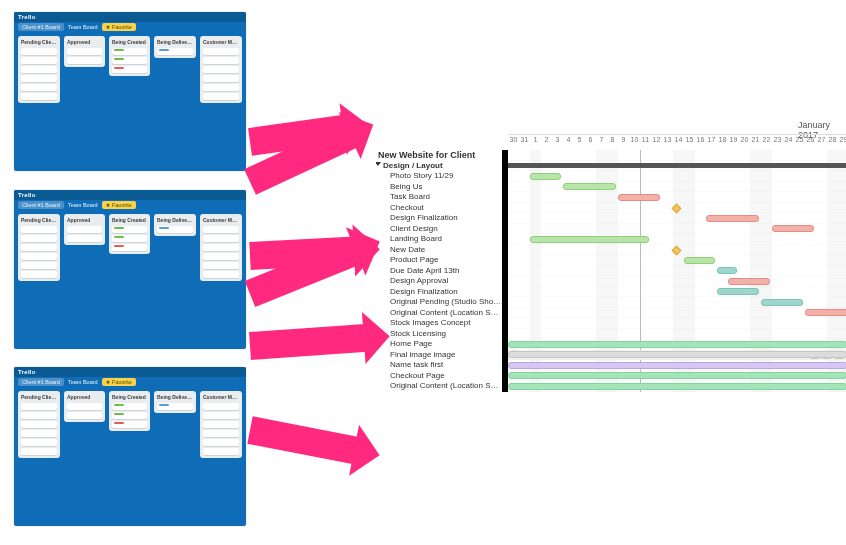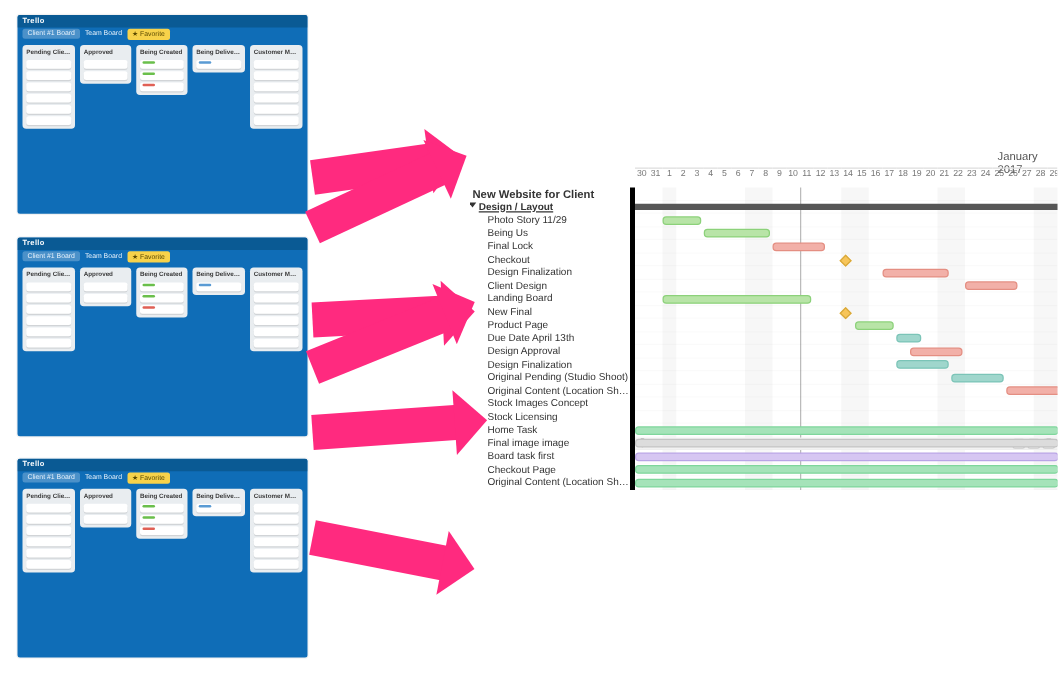--- a/index.html
+++ b/index.html
@@ -148,40 +148,39 @@
     width:11px;
     text-align:center;
     border-top:1px solid #ddd;
     padding-top:1px;
   }
   .gantt-body{
     position:relative;
     display:flex;
   }
   .gantt-body .gantt-left{
-    border-right:4px solid #000000;
+    border-right:6px solid #000000;
   }
   .rowlabel{
     height:10.5px;
     line-height:10.5px;
     font-size:8px;
     color:#333;
     white-space:nowrap;
     overflow:hidden;
     text-overflow:ellipsis;
     padding-left:2px;
   }
   .rowlabel.title{
     font-weight:bold;
     font-size:9px;
   }
   .rowlabel.group{
     font-weight:600;
     padding-left:0;
-    text-decoration:underline;
   }
   .rowlabel.group .tri{
     display:inline-block;
     width:0;height:0;
     border-left:4px solid #333;
     border-top:3px solid transparent;
     border-bottom:3px solid transparent;
     transform:rotate(90deg);
     margin-right:3px;
     vertical-align:middle;
@@ -461,37 +460,37 @@
           <div class="day-cell">29</div>
         </div>
     </div>
   </div>
   <div class="gantt-body">
     <div class="gantt-left" id="gb-left">
         <div class="rowlabel title">New Website for Client</div>
         <div class="rowlabel group"><span class="tri"></span>Design / Layout</div>
         <div class="rowlabel  indented">Photo Story 11/29</div>
         <div class="rowlabel  indented">Being Us</div>
-        <div class="rowlabel  indented">Final Lock</div>
+        <div class="rowlabel  indented">Task Board</div>
         <div class="rowlabel  indented">Checkout</div>
         <div class="rowlabel  indented">Design Finalization</div>
         <div class="rowlabel  indented">Client Design</div>
         <div class="rowlabel  indented">Landing Board</div>
-        <div class="rowlabel  indented">New Final</div>
+        <div class="rowlabel  indented">New Date</div>
         <div class="rowlabel  indented">Product Page</div>
         <div class="rowlabel  indented">Due Date April 13th</div>
         <div class="rowlabel  indented">Design Approval</div>
         <div class="rowlabel  indented">Design Finalization</div>
         <div class="rowlabel  indented">Original Pending (Studio Shoot)</div>
         <div class="rowlabel  indented">Original Content (Location Shoot)</div>
         <div class="rowlabel  indented">Stock Images Concept</div>
         <div class="rowlabel  indented">Stock Licensing</div>
-        <div class="rowlabel  indented">Home Task</div>
+        <div class="rowlabel  indented">Home Page</div>
         <div class="rowlabel  indented">Final image image</div>
-        <div class="rowlabel  indented">Board task first</div>
+        <div class="rowlabel  indented">Name task first</div>
         <div class="rowlabel  indented">Checkout Page</div>
         <div class="rowlabel  indented">Original Content (Location Shoot)</div>
       </div>
     <div class="timeline" id="gb-right">
         <div class="vgrid" style="left: 22px;"></div>
         <div class="vgrid" style="left: 88px;"></div>
         <div class="vgrid" style="left: 99px;"></div>
         <div class="vgrid" style="left: 165px;"></div>
         <div class="vgrid" style="left: 176px;"></div>
         <div class="vgrid" style="left: 242px;"></div>

